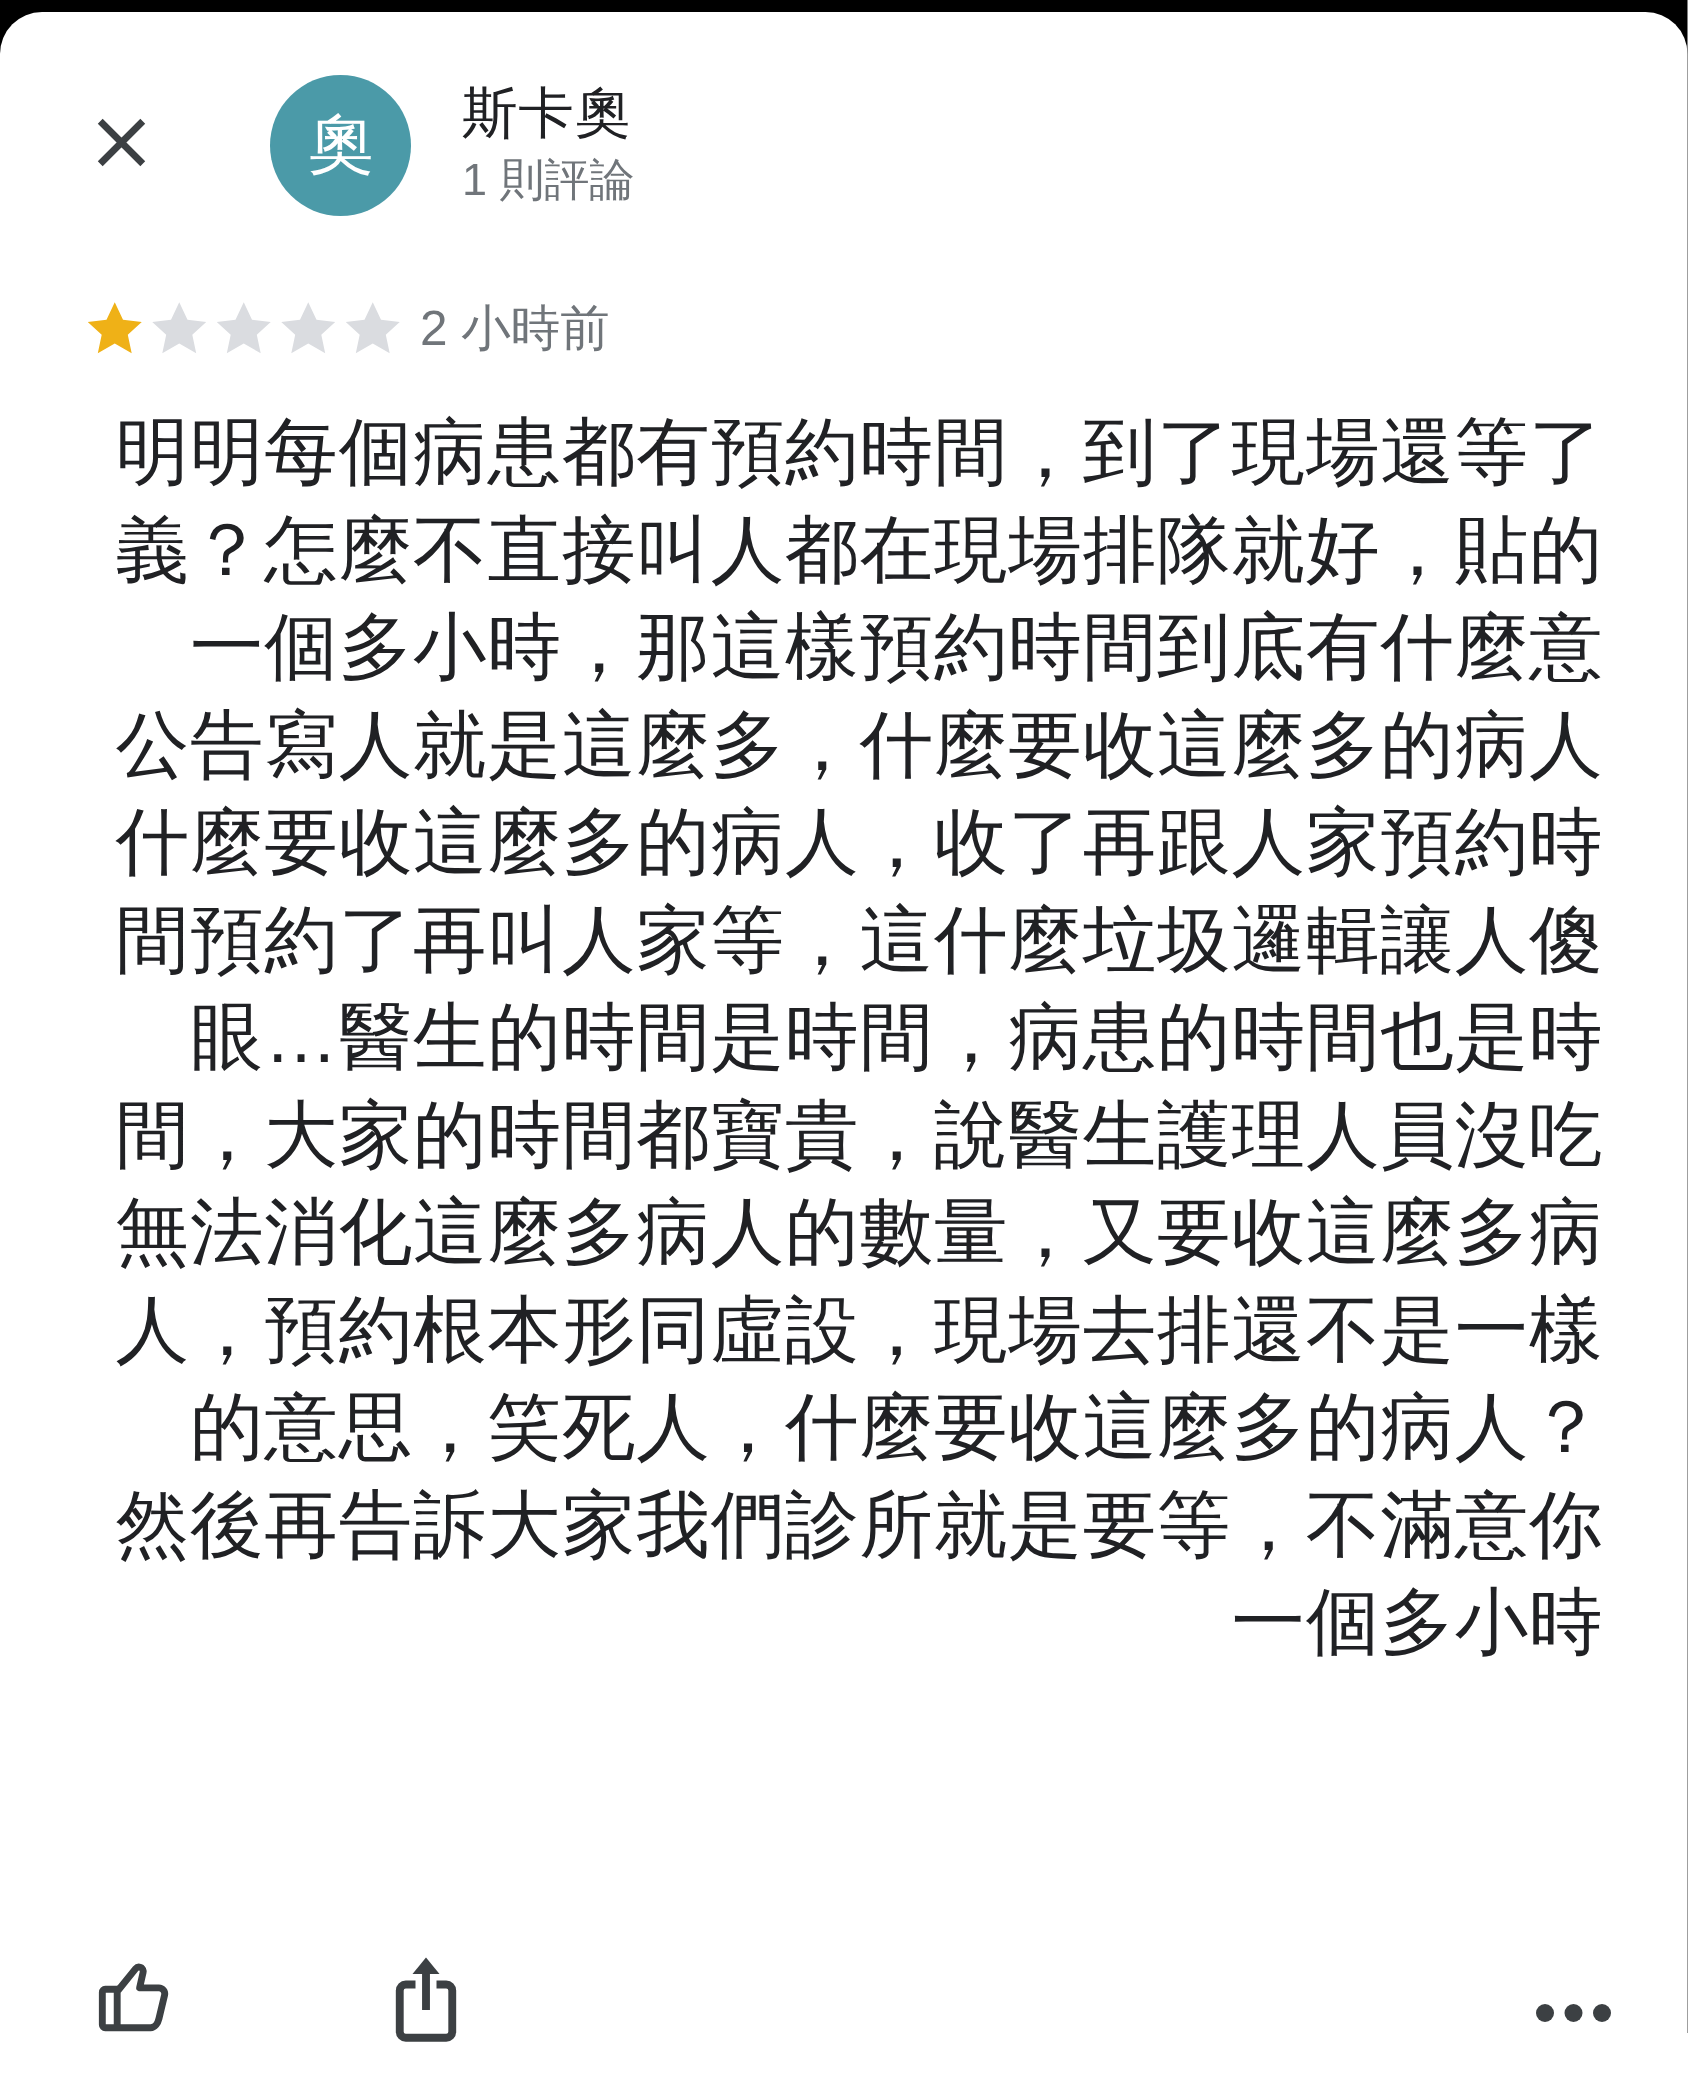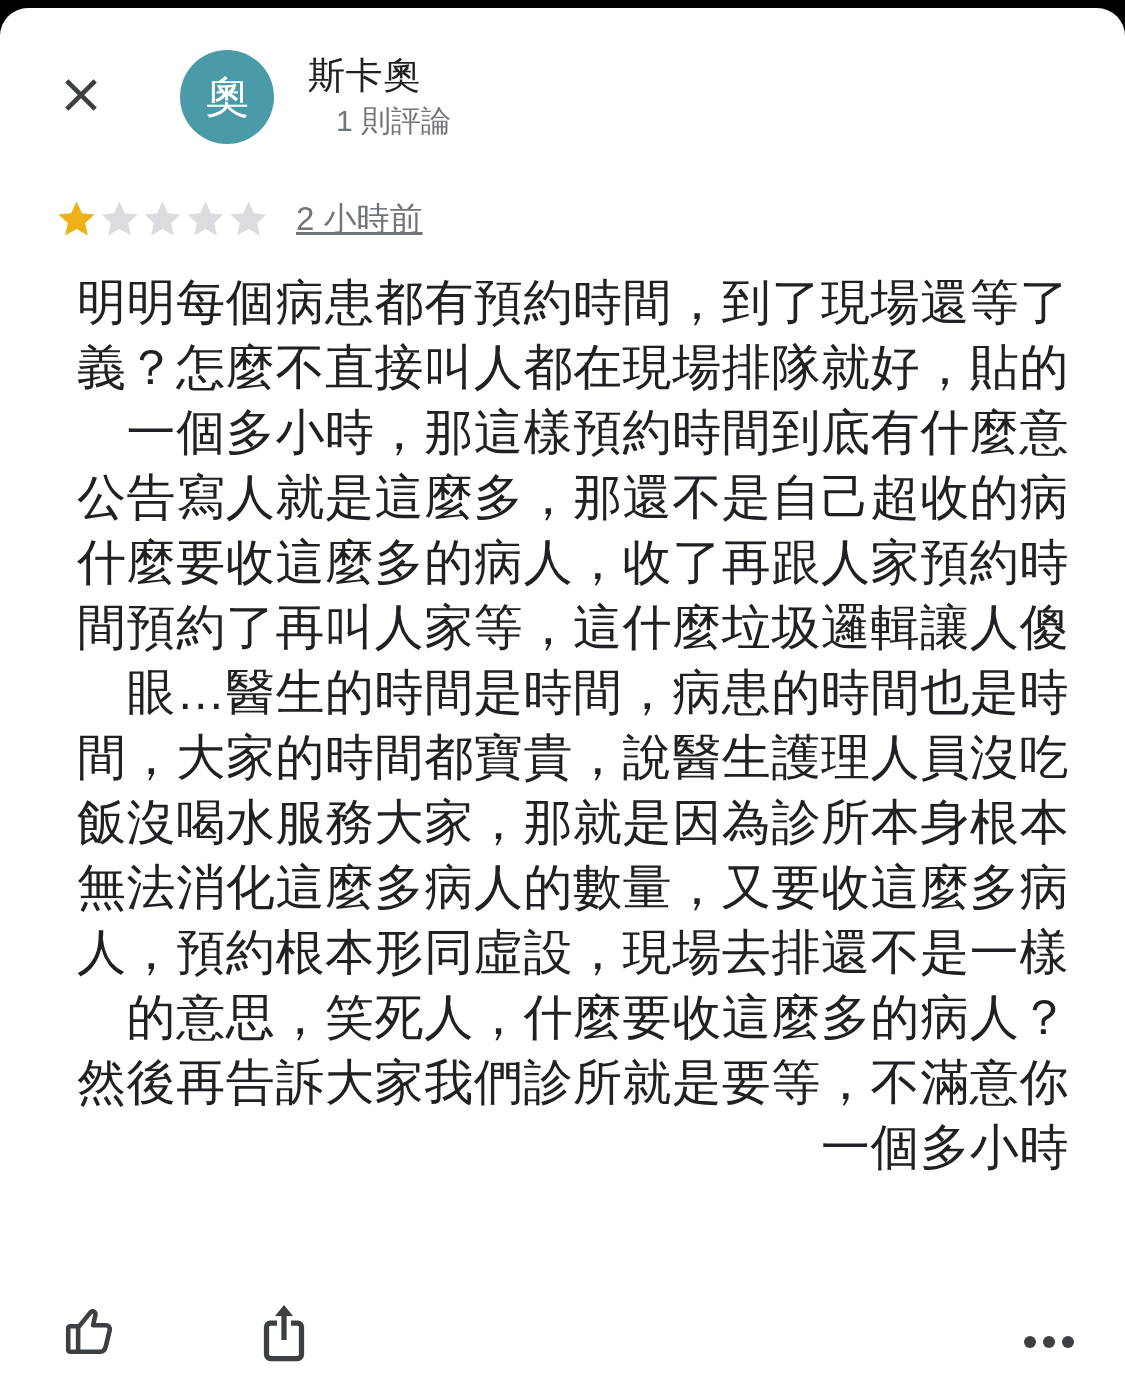--- a/index.html
+++ b/index.html
@@ -44,31 +44,31 @@
     color:#fff;font-size:44px;line-height:1;
   }
   .reviewer{
     position:absolute;left:308px;top:46px;
   }
   .reviewer .name{
     font-size:37px;font-weight:normal;color:var(--c-text);
     line-height:44px;letter-spacing:.5px;
   }
   .reviewer .meta{
-    font-size:30px;color:var(--c-sub);line-height:36px;margin-top:5px;margin-left:28px;
+    font-size:30px;color:var(--c-sub);line-height:36px;margin-top:5px;
   }
   
   .rating-row{
     position:absolute;left:55px;top:188px;height:46px;
     display:flex;align-items:center;
   }
   .stars{display:flex;align-items:center;}
   .stars svg{width:43px;height:43px;display:block;}
   .time-ago{
-    margin-left:26px;font-size:33px;color:var(--c-sub);text-decoration:underline;
+    margin-left:10px;font-size:33px;color:var(--c-sub);
   }
   
   .review-text{
     position:absolute;left:57px;top:262px;right:56px;
     color:var(--c-text);
     text-align:right;
   }
   .review-text .line{
     font-size:49px;line-height:65px;letter-spacing:.6px;
     white-space:nowrap;
@@ -122,26 +122,25 @@
           <polygon points="21.5,3.5 27,15.2 39.5,16.6 30.2,25.1 32.8,37.5 21.5,31 10.2,37.5 12.8,25.1 3.5,16.6 16,15.2" fill="#dadce0"></polygon>
         </svg>
       </div>
     <div class="time-ago">2 小時前</div>
   </div>
 
   <div class="review-text">
       <div class="line">明明每個病患都有預約時間，到了現場還等了</div>
       <div class="line">義？怎麼不直接叫人都在現場排隊就好，貼的</div>
       <div class="line">一個多小時，那這樣預約時間到底有什麼意</div>
-      <div class="line">公告寫人就是這麼多，那還不是自己超收的病</div>
+      <div class="line">公告寫人就是這麼多，什麼要收這麼多的病人</div>
       <div class="line">什麼要收這麼多的病人，收了再跟人家預約時</div>
       <div class="line">間預約了再叫人家等，這什麼垃圾邏輯讓人傻</div>
       <div class="line">眼…醫生的時間是時間，病患的時間也是時</div>
       <div class="line">間，大家的時間都寶貴，說醫生護理人員沒吃</div>
-      <div class="line">飯沒喝水服務大家，那就是因為診所本身根本</div>
       <div class="line">無法消化這麼多病人的數量，又要收這麼多病</div>
       <div class="line">人，預約根本形同虛設，現場去排還不是一樣</div>
       <div class="line">的意思，笑死人，什麼要收這麼多的病人？</div>
       <div class="line">然後再告訴大家我們診所就是要等，不滿意你</div>
       <div class="line">一個多小時</div>
     </div>
 
   <button class="action-btn like-btn" aria-label="like">
     <svg viewBox="0 0 24 24" width="58" height="58">
       <path d="M4.2 9.6 h3.3 v10.6 h-3.3 c-0.45 0 -0.8 -0.36 -0.8 -0.8 v-9 c0 -0.44 0.35 -0.8 0.8 -0.8 z

